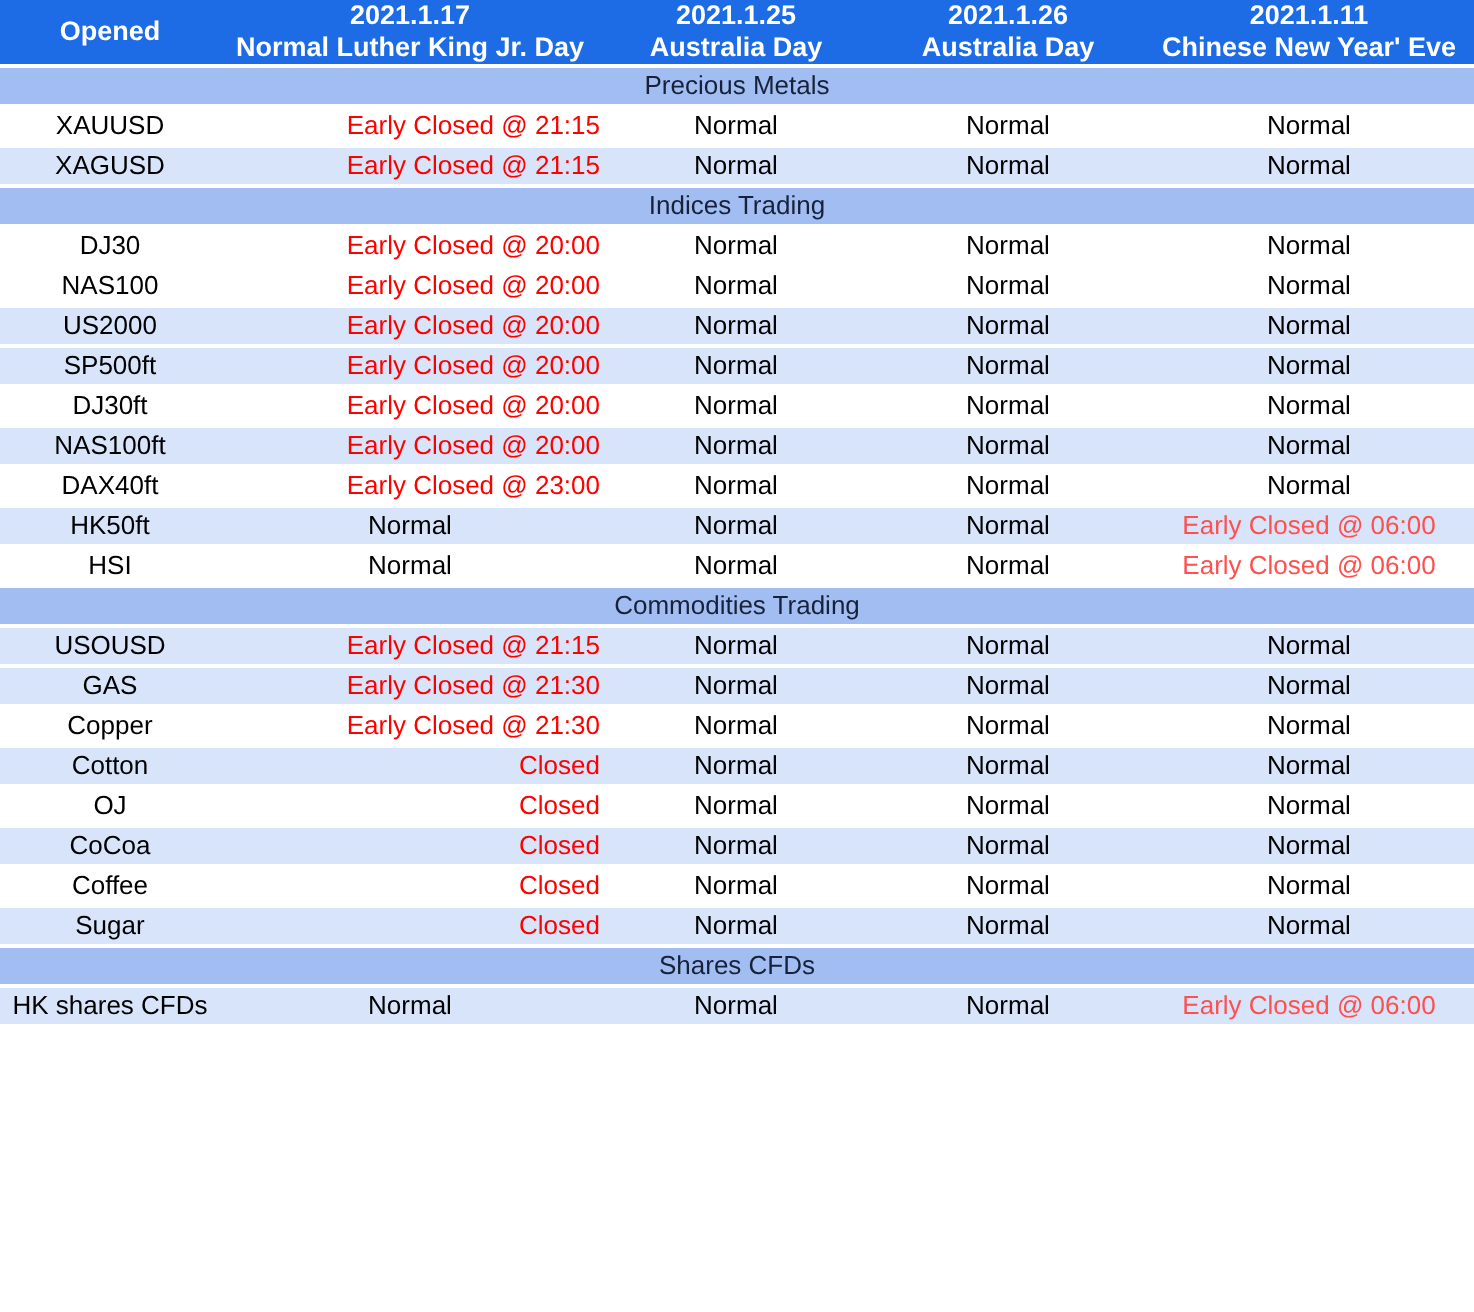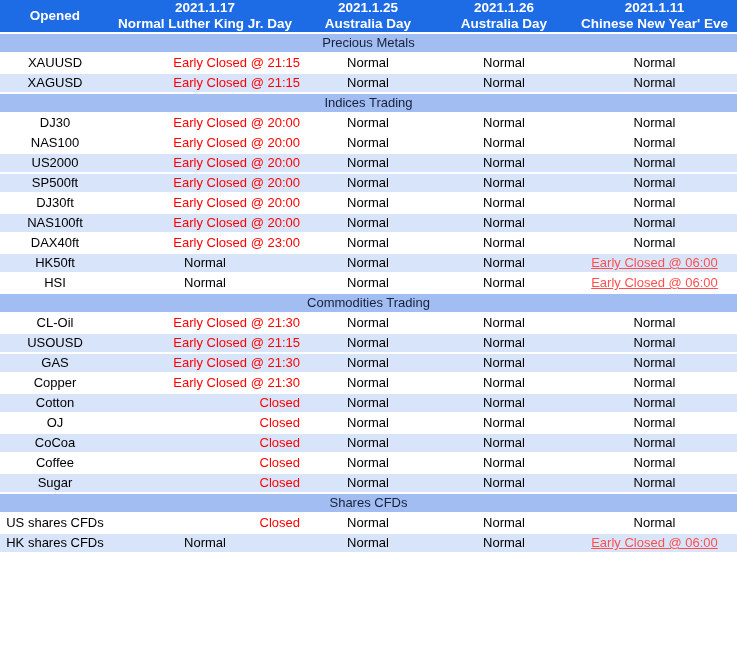--- a/index.html
+++ b/index.html
@@ -58,21 +58,21 @@
     overflow: hidden;
   }
   tr.section-row td {
     background: var(--section-bg);
     color: var(--section-text);
     font-size: 13px;
     margin-top: 28px;
   }
   tr.stripe td { background: var(--stripe-bg); }
   td.alert { color: var(--alert); text-align: right; }
-  td.alert-soft { color: var(--alert-soft); text-decoration: underline; }
+  td.alert-soft { color: var(--alert-soft); }
 </style>
 </head>
 <body>
 
 <table>
   <colgroup>
     <col class="c-product">
       <col class="c-d1">
       <col class="c-d2">
       <col class="c-d3">
@@ -181,27 +181,20 @@
       <tr class="">
         <td>HSI</td>
         <td>Normal</td>
         <td>Normal</td>
         <td>Normal</td>
         <td class="alert-soft">Early Closed @ 06:00</td>
       </tr>
       <tr class="section-row">
         <td colspan="5">Commodities Trading</td>
       </tr>
-      <tr class="">
-        <td>CL-Oil</td>
-        <td class="alert">Early Closed @ 21:30</td>
-        <td>Normal</td>
-        <td>Normal</td>
-        <td>Normal</td>
-      </tr>
       <tr class="stripe">
         <td>USOUSD</td>
         <td class="alert">Early Closed @ 21:15</td>
         <td>Normal</td>
         <td>Normal</td>
         <td>Normal</td>
       </tr>
       <tr class="stripe">
         <td>GAS</td>
         <td class="alert">Early Closed @ 21:30</td>
@@ -247,27 +240,20 @@
       <tr class="stripe">
         <td>Sugar</td>
         <td class="alert">Closed</td>
         <td>Normal</td>
         <td>Normal</td>
         <td>Normal</td>
       </tr>
       <tr class="section-row">
         <td colspan="5">Shares CFDs</td>
       </tr>
-      <tr class="">
-        <td>US shares CFDs</td>
-        <td class="alert">Closed</td>
-        <td>Normal</td>
-        <td>Normal</td>
-        <td>Normal</td>
-      </tr>
       <tr class="stripe">
         <td>HK shares CFDs</td>
         <td>Normal</td>
         <td>Normal</td>
         <td>Normal</td>
         <td class="alert-soft">Early Closed @ 06:00</td>
       </tr>
     </tbody>
 </table>
 

